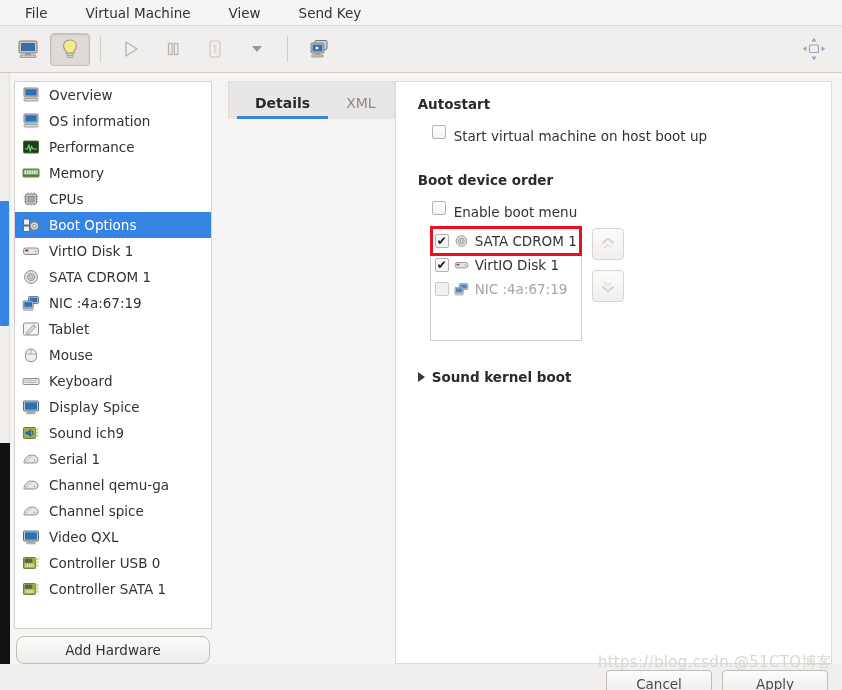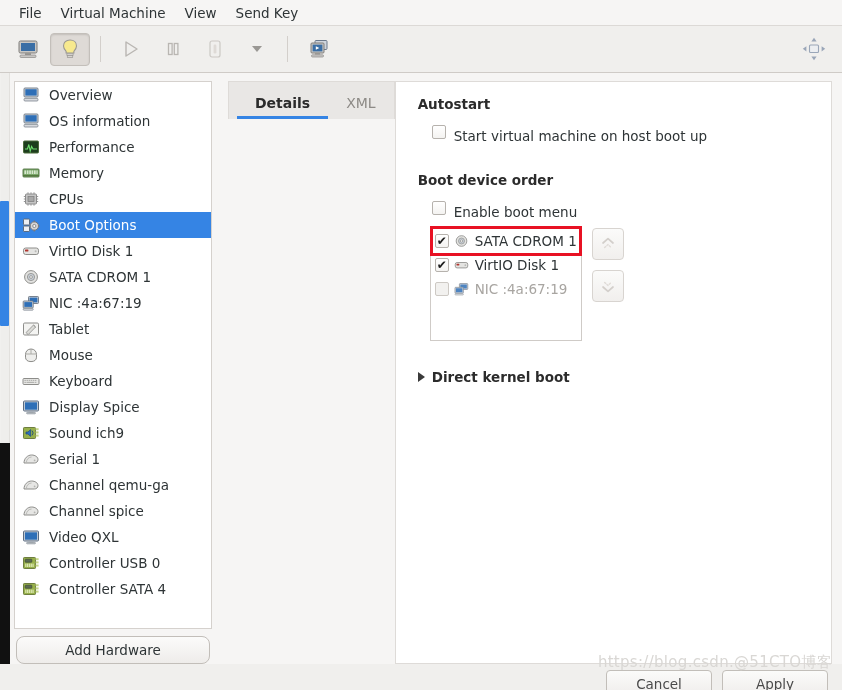--- a/index.html
+++ b/index.html
@@ -34,21 +34,21 @@
               padding-right:12px; gap:20px; position:relative; z-index:2; }
   .win-btn { width:20px; height:20px; display:flex; align-items:center;
              justify-content:center; font-size:16px; color:#3a3a3a; cursor:default; }
   .win-btn.min { font-size:17px; line-height:8px; }
 
   
   .menubar {
     height: 26px; flex:0 0 26px;
     background:#f6f5f4;
     border-bottom:1px solid #dcd9d6;
-    display:flex; align-items:center; padding-left:10px; gap:1px;
+    display:flex; align-items:center; padding-left:16px; gap:20px;
   }
   .menu-item { padding: 3px 9px; font-size:13.5px; color:#2e3436; border-radius:3px; }
 
   
   .toolbar {
     height:47px; flex:0 0 47px;
     background:#f0efed;
     border-bottom:1px solid #cfcbc7;
     display:flex; align-items:center; padding:0 8px; gap:2px;
     position:relative;
@@ -512,21 +512,21 @@
                   <rect x="8.6" y="8.6" width="1.3" height="3.4"></rect>
                   <rect x="10.4" y="8.6" width="1.3" height="3.4"></rect>
                 </g>
                 <g fill="#c6d68a">
                   <rect x="13.6" y="3.2" width="3" height="2"></rect>
                   <rect x="13.6" y="6.4" width="3" height="2"></rect>
                   <rect x="13.6" y="9.6" width="3" height="2"></rect>
                 </g>
               </svg>
             </span>
-            <span class="hw-label">Controller SATA 4</span>
+            <span class="hw-label">Controller SATA 1</span>
           </div>
         </div>
       <div class="add-hw-wrap">
         <div class="add-hw">Add Hardware</div>
       </div>
     </div>
 
     <div class="main">
 
       <div class="tabstrip">
@@ -603,21 +603,21 @@
                   <path d="M5.6 5.4 L9 8.4 L12.4 5.4" fill="none" stroke="#e0dcd8" stroke-width="1.4" stroke-linecap="round" stroke-linejoin="round" stroke-dasharray="1.5 1.6"></path>
                   <path d="M4 10 L9 14.4 L14 10" fill="none" stroke="#d3cfcb" stroke-width="1.7" stroke-linecap="round" stroke-linejoin="round"></path>
                 </svg>
               </span>
             </div>
           </div>
         </div>
 
         <div class="disclosure">
           <span class="tri"></span>
-          <span class="dk-label">Direct kernel boot</span>
+          <span class="dk-label">Sound kernel boot</span>
         </div>
 
       </div>
     </div>
   </div>
 
   <div class="actionbar">
     <div class="act-btn">Cancel</div>
     <div class="act-btn">Apply</div>
   </div>

